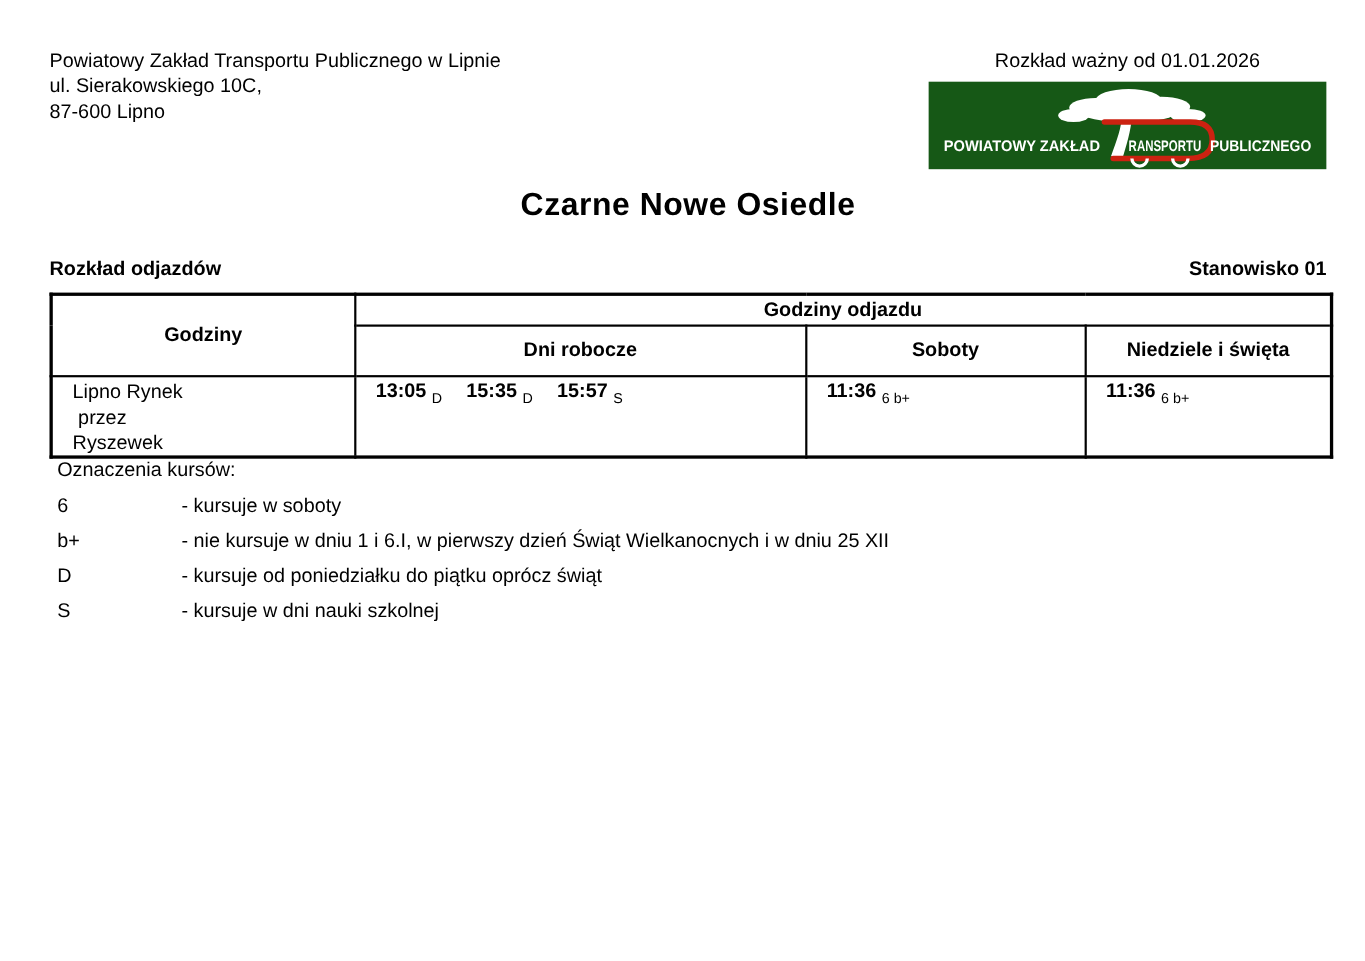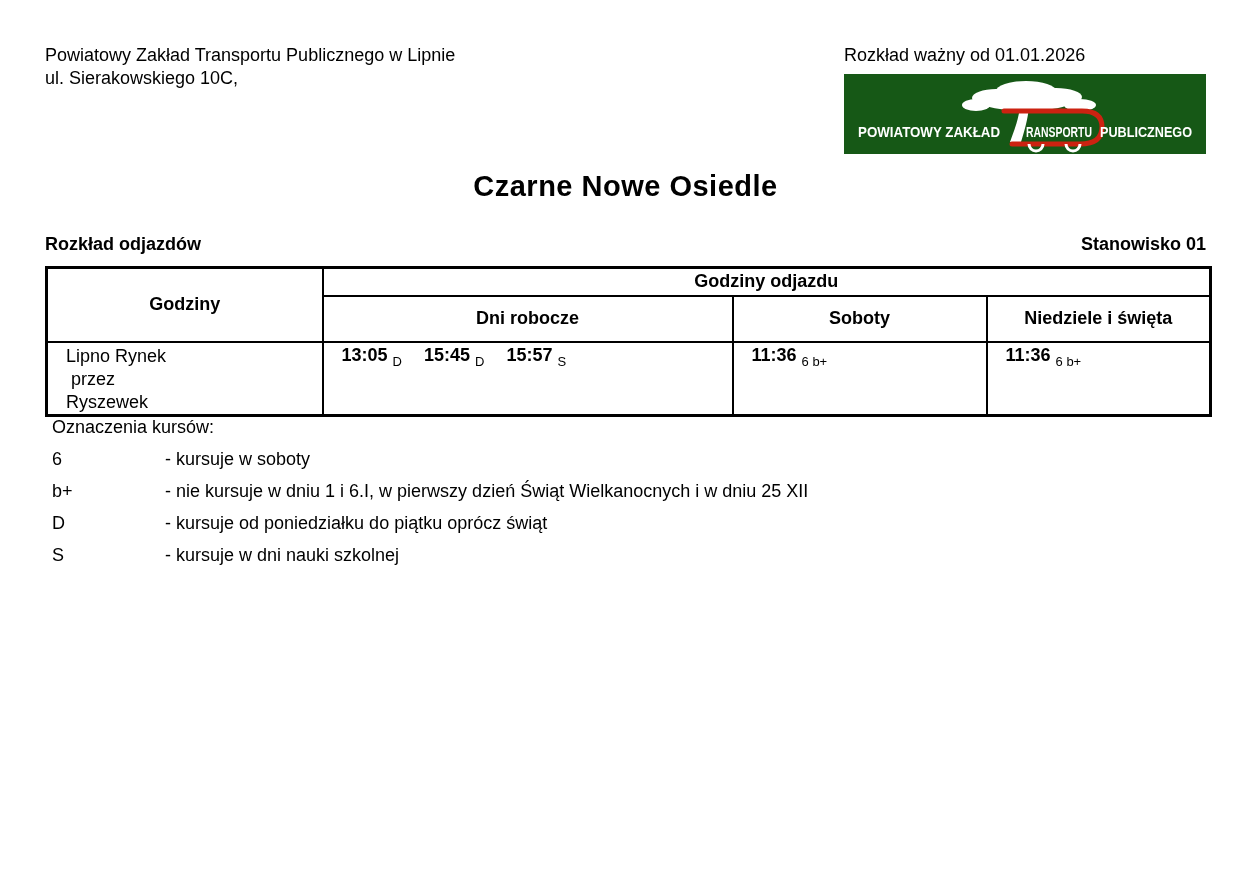--- a/index.html
+++ b/index.html
@@ -9,21 +9,21 @@
     font-family: "Liberation Sans", sans-serif;
     color: #000000;
     position: relative;
     overflow: hidden;
   }
   .page { padding: 44px 35px 0 45px; }
 
   
   .header { display: flex; justify-content: space-between; align-items: flex-start; }
   .header-left { font-size: 18px; line-height: 23px; }
-  .header-right { text-align: left; }
+  .header-right { text-align: center; }
   .valid-from { font-size: 18px; line-height: 23px; }
   .logo-box {
     margin-top: 7px;
     width: 362px; height: 80px;
     display: block;
   }
 
   
   .title {
     text-align: center;
@@ -80,20 +80,21 @@
 </style>
 </head>
 <body>
 
 <div class="page">
 
   <div class="header">
     <div class="header-left">
       <div>Powiatowy Zakład Transportu Publicznego w Lipnie</div>
       <div>ul. Sierakowskiego 10C,</div>
+      <div>87-600 Lipno</div>
     </div>
     <div class="header-right">
       <div class="valid-from">Rozkład ważny od 01.01.2026</div>
       <svg class="logo-box" viewBox="0 0 362 80" xmlns="http://www.w3.org/2000/svg">
         <rect x="0" y="0" width="362" height="80" fill="#165816"></rect>
 
         <g fill="#ffffff">
           <ellipse cx="182" cy="17" rx="30" ry="10"></ellipse>
           <ellipse cx="152" cy="24" rx="24" ry="9"></ellipse>
           <ellipse cx="212" cy="23" rx="26" ry="9"></ellipse>
@@ -147,21 +148,21 @@
     </thead>
     <tbody>
       <tr>
         <td class="cell">
           <div class="direction-line">Lipno Rynek</div>
           <div class="direction-line"> przez</div>
           <div class="direction-line">Ryszewek</div>
         </td>
         <td class="cell">
           <span class="time-entry"><span class="t">13:05</span><sub>D</sub></span>
-          <span class="time-entry"><span class="t">15:45</span><sub>D</sub></span>
+          <span class="time-entry"><span class="t">15:35</span><sub>D</sub></span>
           <span class="time-entry"><span class="t">15:57</span><sub>S</sub></span>
         </td>
         <td class="cell">
           <span class="time-entry"><span class="t">11:36</span><sub>6 b+</sub></span>
         </td>
         <td class="cell">
           <span class="time-entry"><span class="t">11:36</span><sub>6 b+</sub></span>
         </td>
       </tr>
     </tbody>

